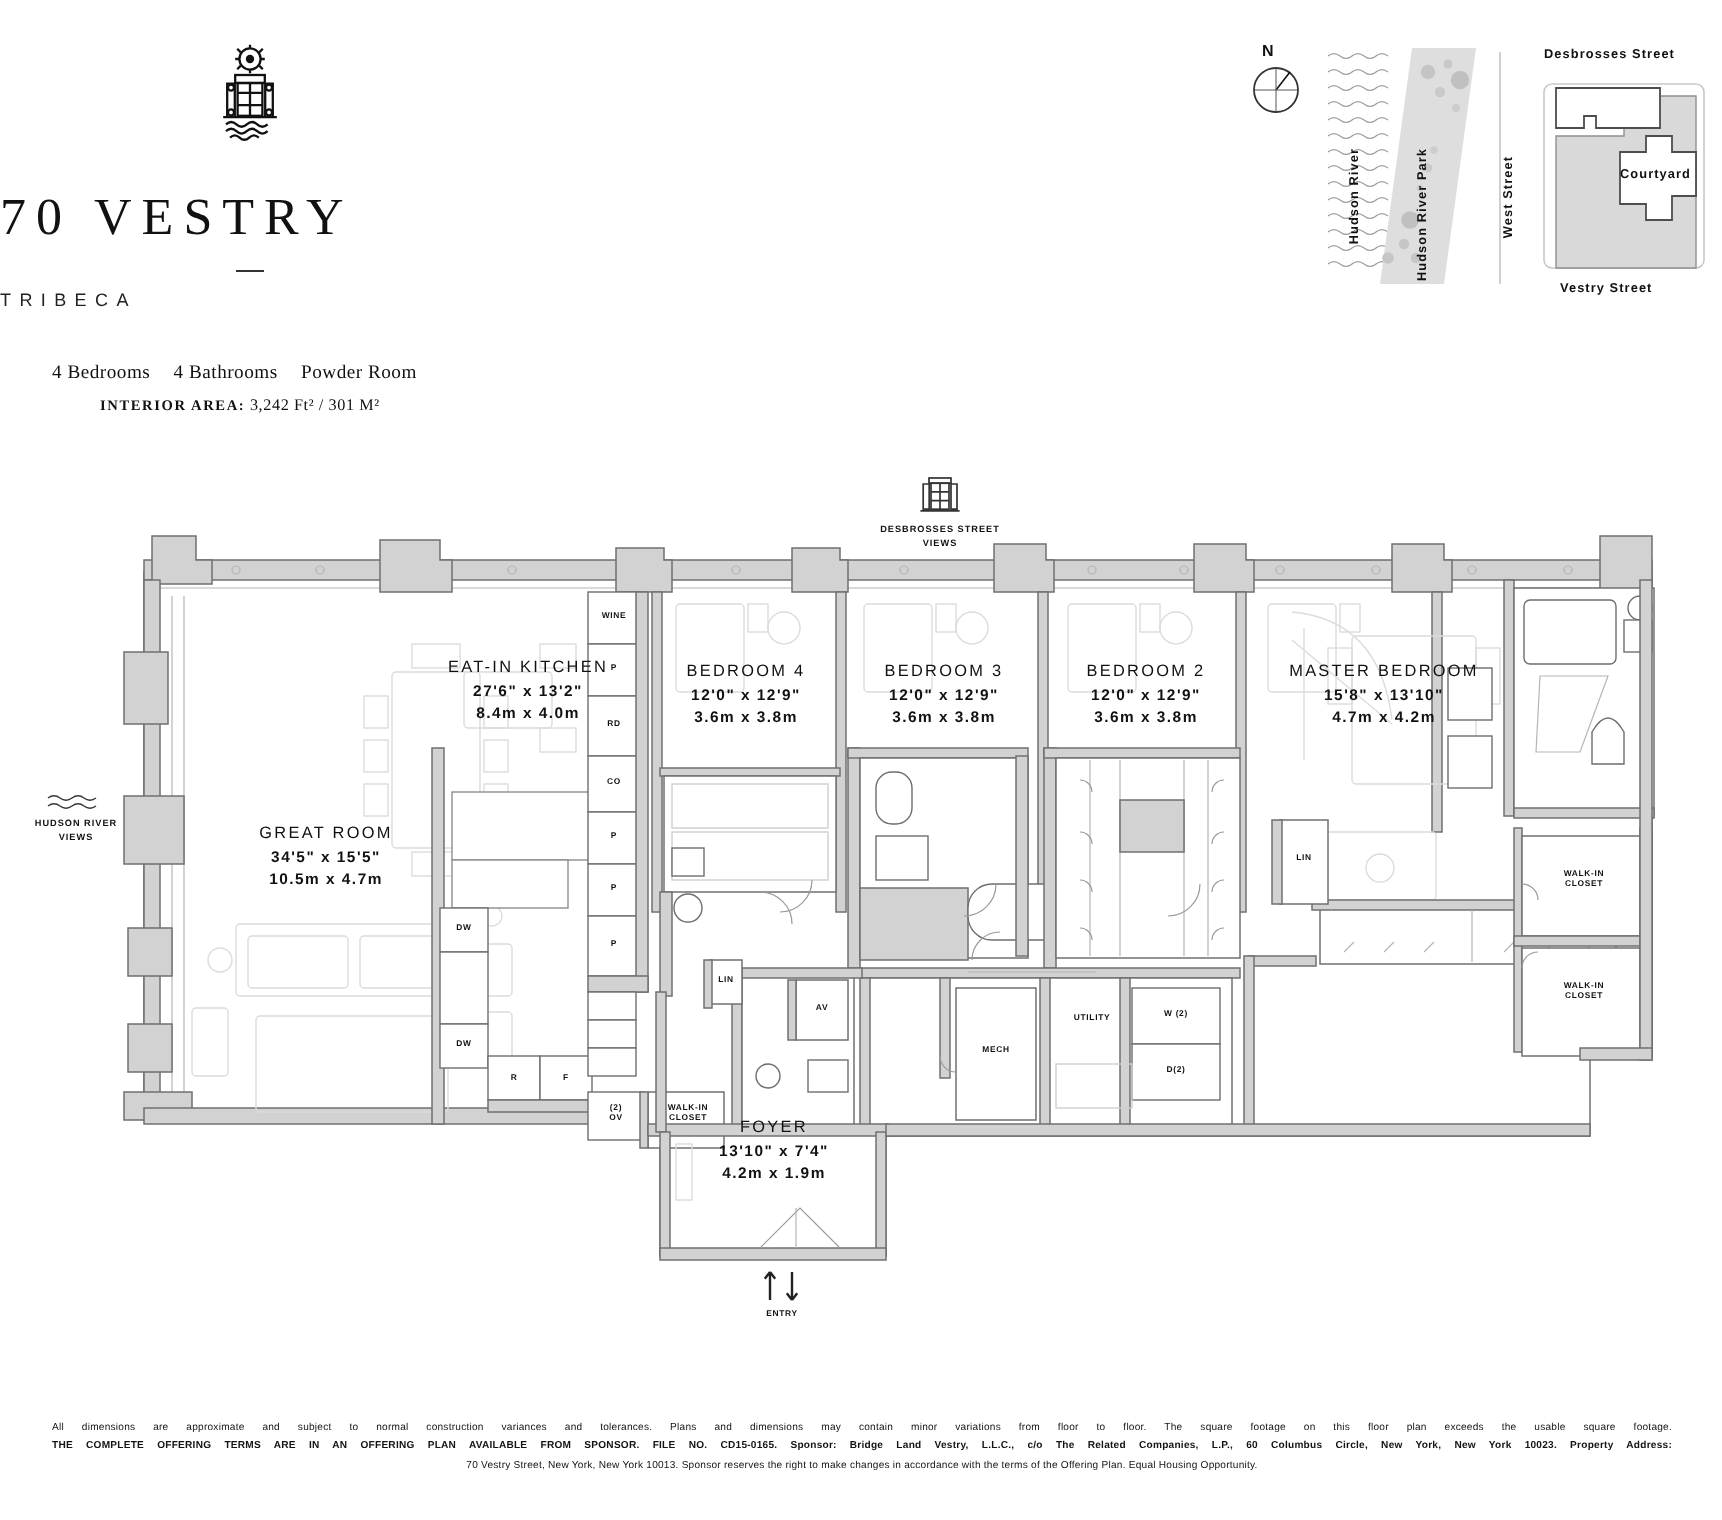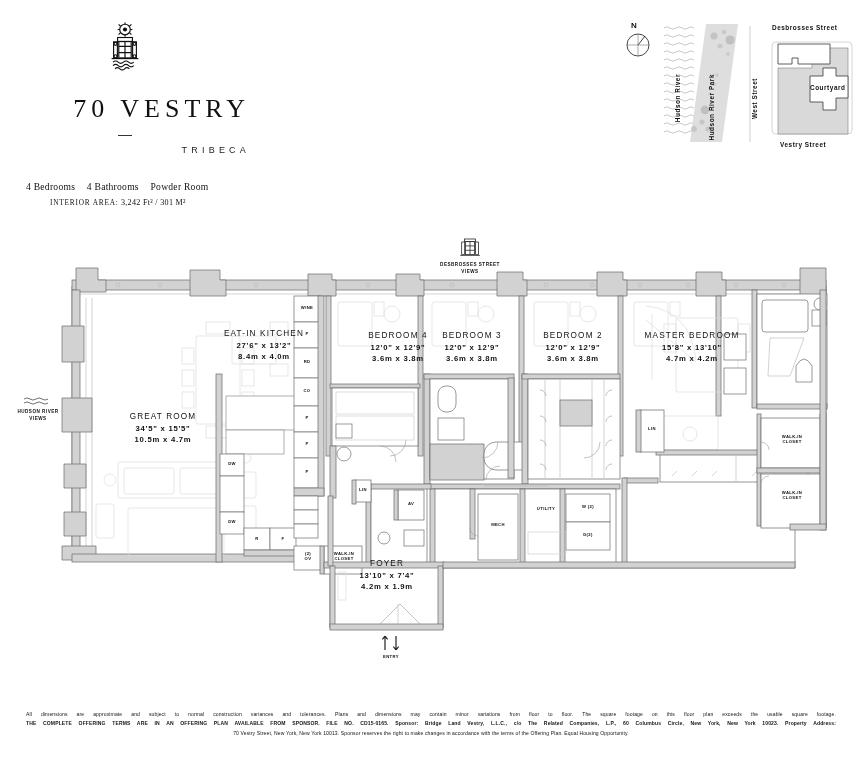--- a/index.html
+++ b/index.html
@@ -16,21 +16,21 @@
     color: #1a1a1a;
     overflow: hidden;
   }
 
   
   #brand {
     position: absolute;
     left: 0;
     top: 22px;
     width: 250px;
-    text-align: right;
+    text-align: left;
   }
   #brand-mark { display:block; margin: 0 auto 14px auto; }
   #brand-name {
     font-family: "Liberation Serif", serif;
     font-size: 26px;
     letter-spacing: 5px;
     font-weight: 400;
     color: #111;
     white-space: nowrap;
   }
@@ -66,21 +66,21 @@
   }
   #res-rooms span { margin-right: 9px; }
   #res-area {
     font-family: "Liberation Serif", serif;
     font-size: 8.1px;
     letter-spacing: 0.3px;
     color: #111;
     margin-top: 6px;
     margin-left: 4px;
   }
-  #res-area .lbl { font-weight: 400; letter-spacing: 0.8px; font-size: 7.3px; }
+  #res-area .lbl { font-weight: 700; letter-spacing: 0.8px; font-size: 7.3px; }
 
   
   #sitemap { position: absolute; left: 620px; top: 12px; width: 241px; height: 150px; }
   .map-street {
     position: absolute;
     font-size: 6.4px;
     font-weight: 700;
     letter-spacing: 0.55px;
     color: #111;
     white-space: nowrap;
@@ -588,21 +588,21 @@
     <div class="rm-dim">34'5" x 15'5"</div>
     <div class="rm-dim">10.5m x 4.7m</div>
   </div>
 
   <div class="plan-room" style="left:180px; top:100px; width:168px;">
     <div class="rm-name">EAT-IN KITCHEN</div>
     <div class="rm-dim">27'6" x 13'2"</div>
     <div class="rm-dim">8.4m x 4.0m</div>
   </div>
 
-  <div class="plan-room" style="left:318px; top:102px; width:110px;padding-left:25px;">
+  <div class="plan-room" style="left:318px; top:102px; width:110px;">
     <div class="rm-name">BEDROOM 4</div>
     <div class="rm-dim">12'0" x 12'9"</div>
     <div class="rm-dim">3.6m x 3.8m</div>
   </div>
 
   <div class="plan-room" style="left:417px; top:102px; width:110px;">
     <div class="rm-name">BEDROOM 3</div>
     <div class="rm-dim">12'0" x 12'9"</div>
     <div class="rm-dim">3.6m x 3.8m</div>
   </div>

